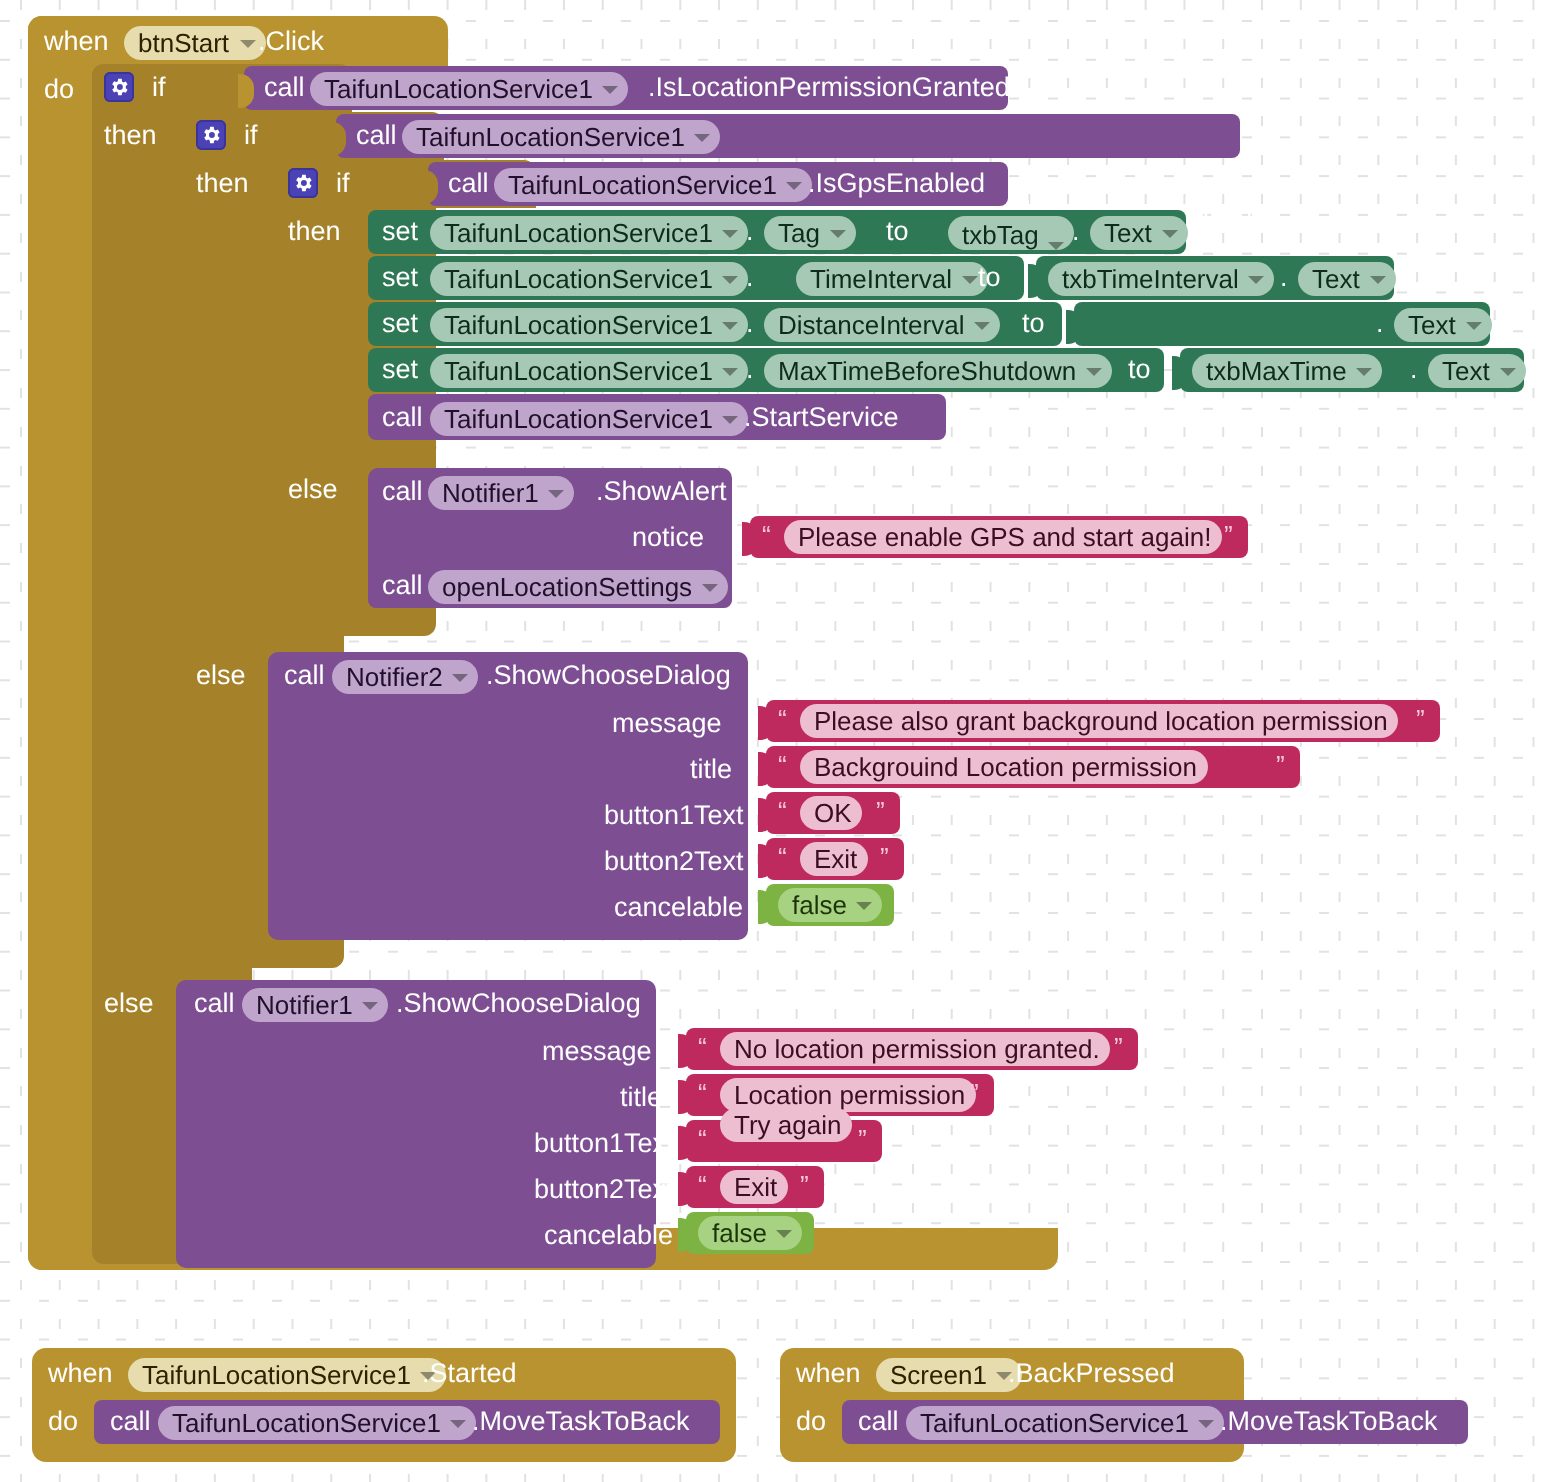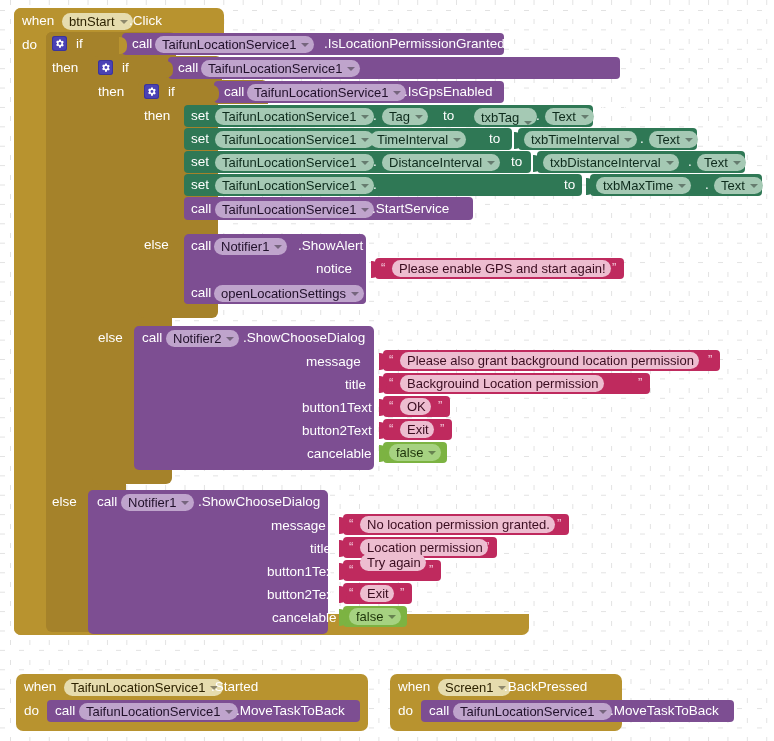--- a/index.html
+++ b/index.html
@@ -186,21 +186,21 @@
     <span class="caret"></span>
   </div>
 
   <div class="blk green r4" style="left:184px;top:128px;width:328px;height:22px;"></div>
   <div class="rowtxt" style="left:191px;top:131px;">set</div>
   <div class="field f-green" style="left:215px;top:131px;">
     <span>TaifunLocationService1</span>
     <span class="caret"></span>
   </div>
   <div class="rowtxt" style="left:373px;top:131px;">.</div>
-  <div class="field f-green" style="left:370px;top:131px;justify-content:space-between;">
+  <div class="field f-green" style="left:398px;top:131px;justify-content:space-between;">
     <span>TimeInterval</span>
     <span class="caret"></span>
   </div>
   <div class="rowtxt" style="left:489px;top:131px;">to</div>
   <div class="blk green r4" style="left:518px;top:128px;width:179px;height:22px;"></div>
   <div class="socket" style="left:514px;top:132px;background:#2f7855;"></div>
   <div class="field f-green" style="left:524px;top:131px;">
     <span>txbTimeInterval</span>
     <span class="caret"></span>
   </div>
@@ -217,37 +217,37 @@
     <span class="caret"></span>
   </div>
   <div class="rowtxt" style="left:373px;top:154px;">.</div>
   <div class="field f-green" style="left:382px;top:154px;">
     <span>DistanceInterval</span>
     <span class="caret"></span>
   </div>
   <div class="rowtxt" style="left:511px;top:154px;">to</div>
   <div class="blk green r4" style="left:537px;top:151px;width:208px;height:22px;"></div>
   <div class="socket" style="left:533px;top:155px;background:#2f7855;"></div>
-  <div class="field f-green" style="left:543px;top:154px;">
-    <span>txbDistanceInterval</span>
-    <span class="caret"></span>
-  </div>
   <div class="rowtxt" style="left:688px;top:154px;">.</div>
   <div class="field f-green" style="left:697px;top:154px;">
     <span>Text</span>
     <span class="caret"></span>
   </div>
 
   <div class="blk green r4" style="left:184px;top:174px;width:398px;height:22px;"></div>
   <div class="rowtxt" style="left:191px;top:177px;">set</div>
   <div class="field f-green" style="left:215px;top:177px;">
     <span>TaifunLocationService1</span>
     <span class="caret"></span>
   </div>
   <div class="rowtxt" style="left:373px;top:177px;">.</div>
+  <div class="field f-green" style="left:382px;top:177px;">
+    <span>MaxTimeBeforeShutdown</span>
+    <span class="caret"></span>
+  </div>
   <div class="rowtxt" style="left:564px;top:177px;">to</div>
   <div class="blk green r4" style="left:590px;top:174px;width:172px;height:22px;"></div>
   <div class="socket" style="left:586px;top:178px;background:#2f7855;"></div>
   <div class="field f-green" style="left:596px;top:177px;">
     <span>txbMaxTime</span>
     <span class="caret"></span>
   </div>
   <div class="rowtxt" style="left:705px;top:177px;">.</div>
   <div class="field f-green" style="left:714px;top:177px;">
     <span>Text</span>

